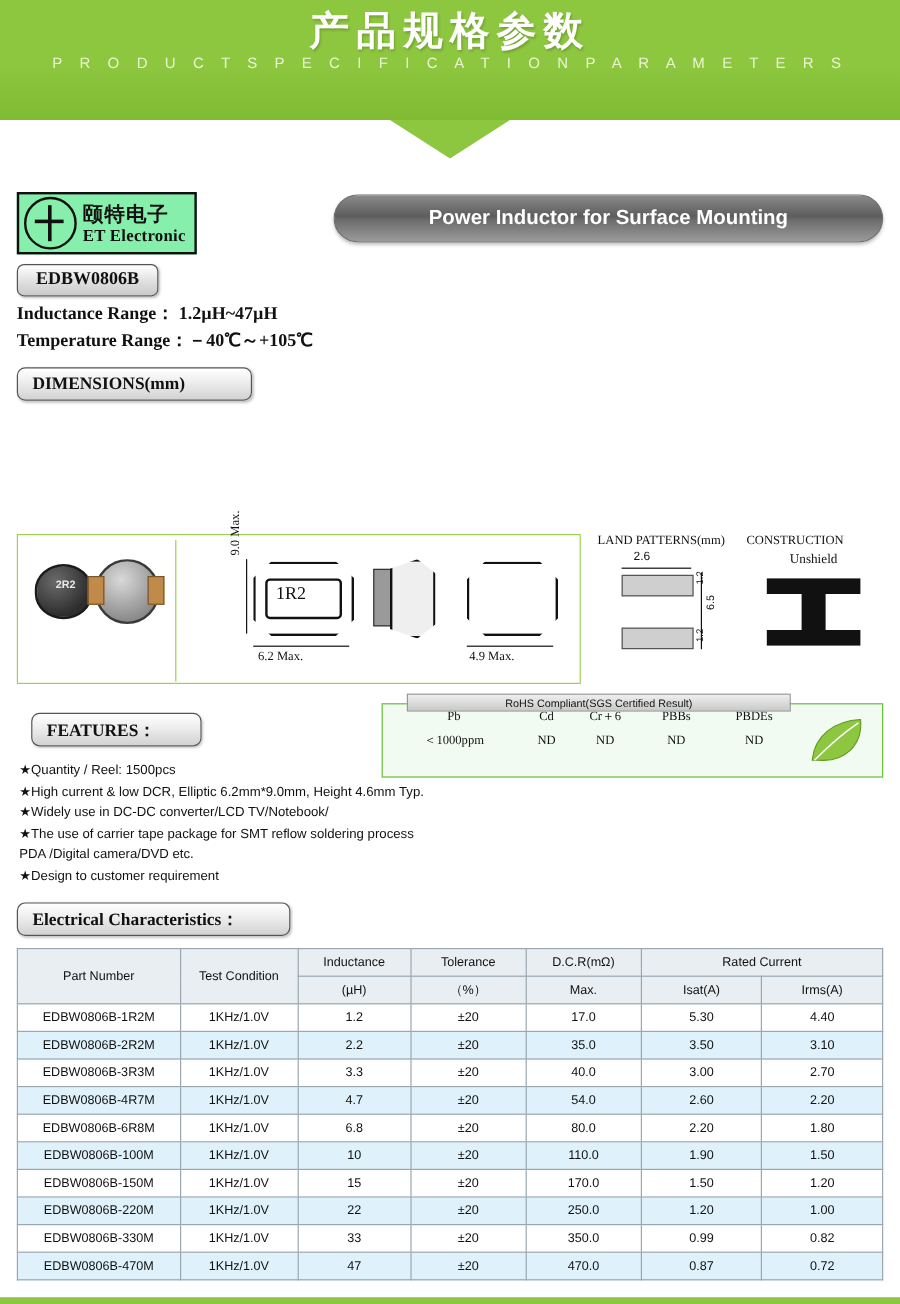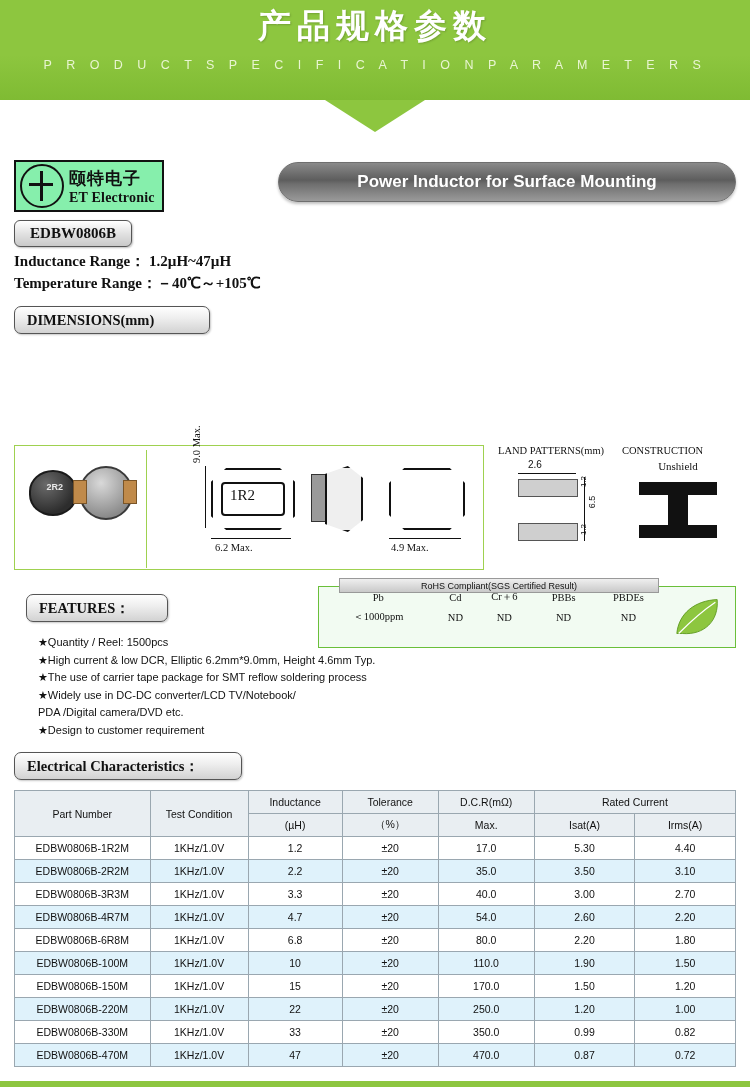--- a/index.html
+++ b/index.html
@@ -16,21 +16,21 @@
     overflow:hidden;
   }
   .header-title{
     text-align:center;color:#ffffff;font-size:33px;font-weight:bold;
     letter-spacing:6px;padding-top:6px;line-height:40px;
     text-shadow:1px 1px 2px rgba(0,0,0,.18);
     font-family:"DejaVu Sans","Liberation Sans",sans-serif;
   }
   .header-sub{
     text-align:center;color:#e9f5d2;font-size:12.5px;letter-spacing:5.5px;
-    margin-top:12px;
+    margin-top:0;
   }
   .notch{
     position:absolute;left:325px;top:100px;width:0;height:0;
     border-left:50px solid transparent;border-right:50px solid transparent;
     border-top:32px solid #8dc63f;
   }
   
   .sheet{position:relative;padding:0 14px;}
   
   .logo-box{
@@ -86,21 +86,21 @@
   }
   
   .dim-panel{
     position:absolute;left:14px;top:345px;width:470px;height:125px;
     border:1px solid #9fd14f;background:#fff;box-sizing:border-box;
   }
   .vline{position:absolute;width:1px;background:#111;}
   .hline{position:absolute;height:1px;background:#111;}
   .dimtxt{position:absolute;font-size:10.5px;font-family:"Liberation Serif",serif;}
   
-  .feat-list{position:absolute;left:16px;top:534px;width:430px;font-size:11px;line-height:17.5px;margin-left:22px;}
+  .feat-list{position:absolute;left:16px;top:534px;width:430px;font-size:11px;line-height:17.5px;}
   .feat-list div{white-space:nowrap;}
   
   .rohs{
     position:absolute;left:318px;top:486px;width:418px;height:62px;
     border:1px solid #6abf3a;background:#f2fbf2;box-sizing:border-box;
   }
   .rohs-bar{
     position:absolute;left:20px;top:-9px;width:320px;height:15px;
     background:linear-gradient(180deg,#efefef,#c9c9c9);border:1px solid #999;
     font-size:9px;display:flex;align-items:center;justify-content:center;
@@ -237,22 +237,22 @@
       </table>
     <svg class="leaf" viewBox="0 0 60 48">
       <path d="M8 42 C10 20 28 6 52 5 C54 28 38 44 14 42 Z" fill="#8dc63f" stroke="#5f9a22" stroke-width="1"></path>
       <path d="M10 42 C22 30 38 16 50 8" stroke="#ffffff" stroke-width="1.4" fill="none"></path>
     </svg>
   </div>
 
   <div class="feat-list">
     <div>★Quantity / Reel: 1500pcs</div>
     <div>★High current &amp; low DCR, Elliptic 6.2mm*9.0mm, Height 4.6mm Typ.</div>
+    <div>★Widely use in DC-DC converter/LCD TV/Notebook/</div>
     <div>★The use of carrier tape package for SMT reflow soldering process</div>
-    <div>★Widely use in DC-DC converter/LCD TV/Notebook/</div>
     <div>    PDA /Digital camera/DVD etc.</div>
     <div>★Design to customer requirement</div>
   </div>
 
   <div class="sec" style="left:14px;top:652px;width:228px;font-size:14.5px;">Electrical Characteristics：</div>
 
   <table class="ec">
     <thead>
       <tr>
         <th rowspan="2" style="width:136px;">Part Number</th>

